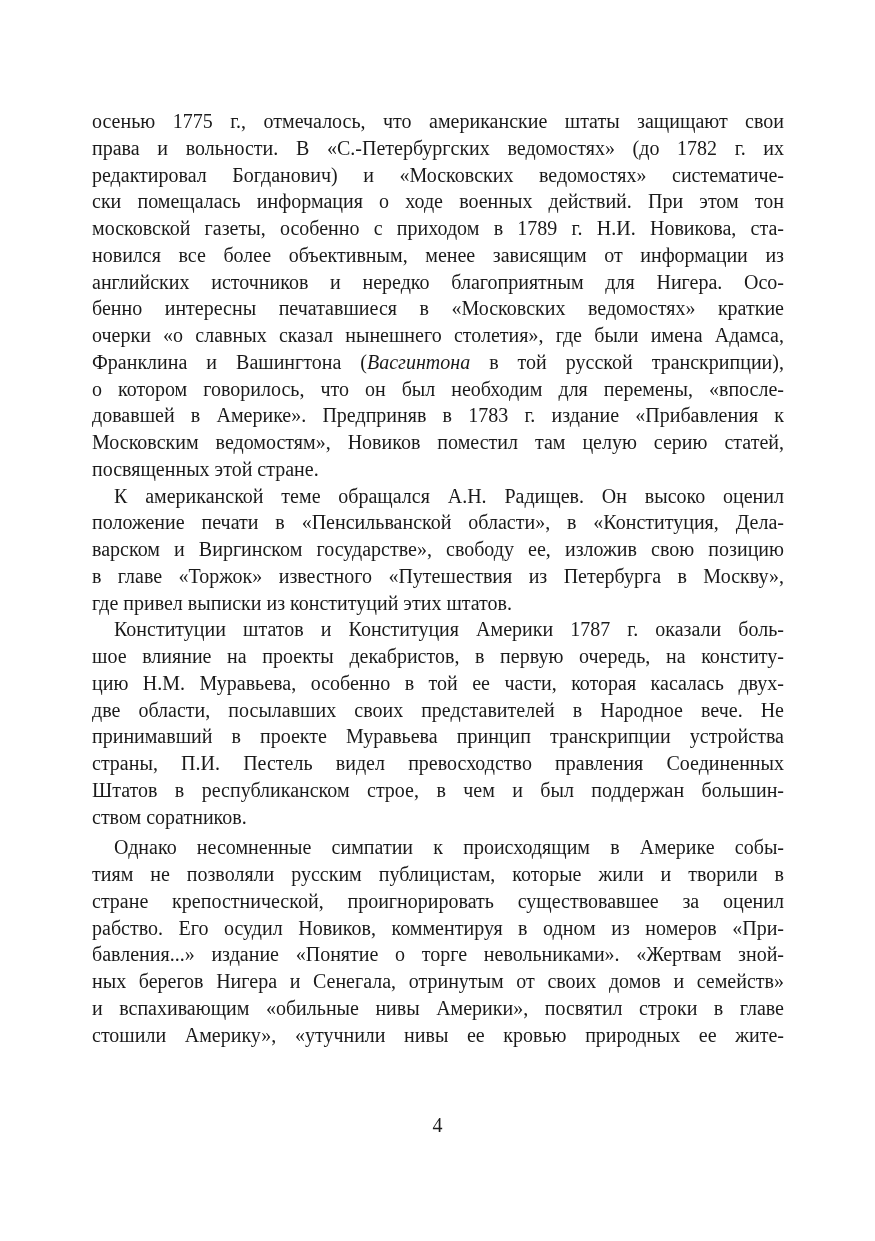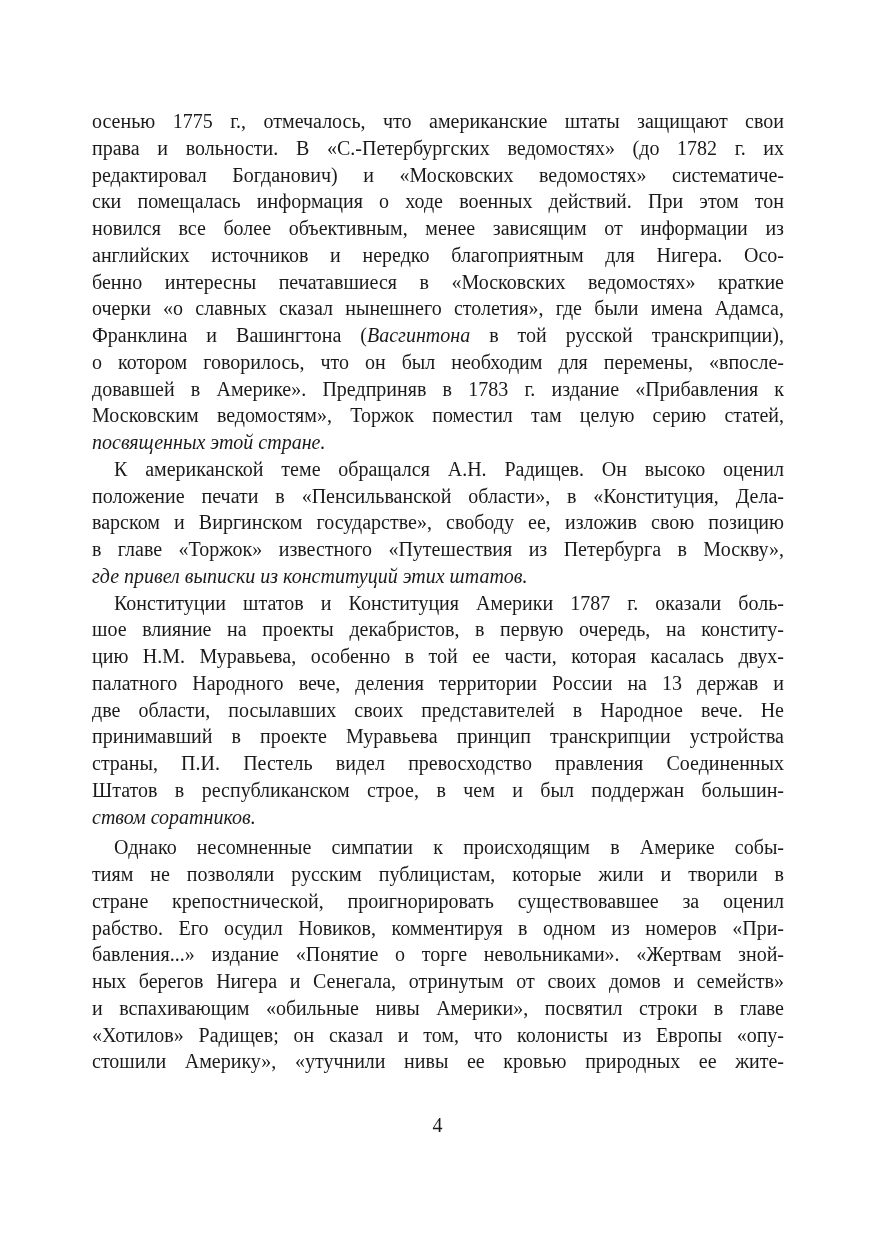--- a/index.html
+++ b/index.html
@@ -31,21 +31,20 @@
     margin-top: 4px;
   }
   .line {
     line-height: 26.75px;
     text-align: justify;
     text-align-last: justify;
     white-space: normal;
   }
   .line.endpara {
     text-align-last: left;
-    font-style: italic;
   }
   .line.indent {
     text-indent: 22px;
   }
   .italic {
     font-style: italic;
   }
   .page-number {
     position: absolute;
     left: 0;
@@ -60,54 +59,53 @@
 </head>
 <body>
 
 <div class="page">
   <div class="text-block">
       <div class="paragraph">
         <div class="line"><span>осенью 1775 г., отмечалось, что американские штаты защищают свои</span></div>
         <div class="line"><span>права и вольности. В «С.-Петербургских ведомостях» (до 1782 г. их</span></div>
         <div class="line"><span>редактировал Богданович) и «Московских ведомостях» систематиче-</span></div>
         <div class="line"><span>ски помещалась информация о ходе военных действий. При этом тон</span></div>
+        <div class="line"><span>московской газеты, особенно с приходом в 1789 г. Н.И. Новикова, ста-</span></div>
         <div class="line"><span>новился все более объективным, менее зависящим от информации из</span></div>
         <div class="line"><span>английских источников и нередко благоприятным для Нигера. Осо-</span></div>
         <div class="line"><span>бенно интересны печатавшиеся в «Московских ведомостях» краткие</span></div>
         <div class="line"><span>очерки «о славных сказал нынешнего столетия», где были имена Адамса,</span></div>
         <div class="line"><span>Франклина и Вашингтона (</span><span class="italic">Васгинтона</span><span> в той русской транскрипции),</span></div>
         <div class="line"><span>о котором говорилось, что он был необходим для перемены, «впосле-</span></div>
         <div class="line"><span>довавшей в Америке». Предприняв в 1783 г. издание «Прибавления к</span></div>
-        <div class="line"><span>Московским ведомостям», Торжок поместил там целую серию статей,</span></div>
+        <div class="line"><span>Московским ведомостям», Новиков поместил там целую серию статей,</span></div>
         <div class="line endpara"><span>посвященных этой стране.</span></div>
       </div>
       <div class="paragraph">
         <div class="line indent"><span>К американской теме обращался А.Н. Радищев. Он высоко оценил</span></div>
         <div class="line"><span>положение печати в «Пенсильванской области», в «Конституция, Дела-</span></div>
         <div class="line"><span>варском и Виргинском государстве», свободу ее, изложив свою позицию</span></div>
         <div class="line"><span>в главе «Торжок» известного «Путешествия из Петербурга в Москву»,</span></div>
         <div class="line endpara"><span>где привел выписки из конституций этих штатов.</span></div>
       </div>
       <div class="paragraph">
         <div class="line indent"><span>Конституции штатов и Конституция Америки 1787 г. оказали боль-</span></div>
         <div class="line"><span>шое влияние на проекты декабристов, в первую очередь, на конститу-</span></div>
         <div class="line"><span>цию Н.М. Муравьева, особенно в той ее части, которая касалась двух-</span></div>
-        <div class="line"><span>палатного Народного вече, деления территории России на 13 держав и</span></div>
         <div class="line"><span>две области, посылавших своих представителей в Народное вече. Не</span></div>
         <div class="line"><span>принимавший в проекте Муравьева принцип транскрипции устройства</span></div>
         <div class="line"><span>страны, П.И. Пестель видел превосходство правления Соединенных</span></div>
         <div class="line"><span>Штатов в республиканском строе, в чем и был поддержан большин-</span></div>
         <div class="line endpara"><span>ством соратников.</span></div>
       </div>
       <div class="paragraph spaced">
         <div class="line indent"><span>Однако несомненные симпатии к происходящим в Америке собы-</span></div>
         <div class="line"><span>тиям не позволяли русским публицистам, которые жили и творили в</span></div>
         <div class="line"><span>стране крепостнической, проигнорировать существовавшее за оценил</span></div>
         <div class="line"><span>рабство. Его осудил Новиков, комментируя в одном из номеров «При-</span></div>
         <div class="line"><span>бавления...» издание «Понятие о торге невольниками». «Жертвам зной-</span></div>
         <div class="line"><span>ных берегов Нигера и Сенегала, отринутым от своих домов и семейств»</span></div>
         <div class="line"><span>и вспахивающим «обильные нивы Америки», посвятил строки в главе</span></div>
-        <div class="line"><span>«Хотилов» Радищев; он сказал и том, что колонисты из Европы «опу-</span></div>
         <div class="line"><span>стошили Америку», «утучнили нивы ее кровью природных ее жите-</span></div>
       </div>
     </div>
   <div class="page-number">4</div>
 </div>
 
 </body></html>

